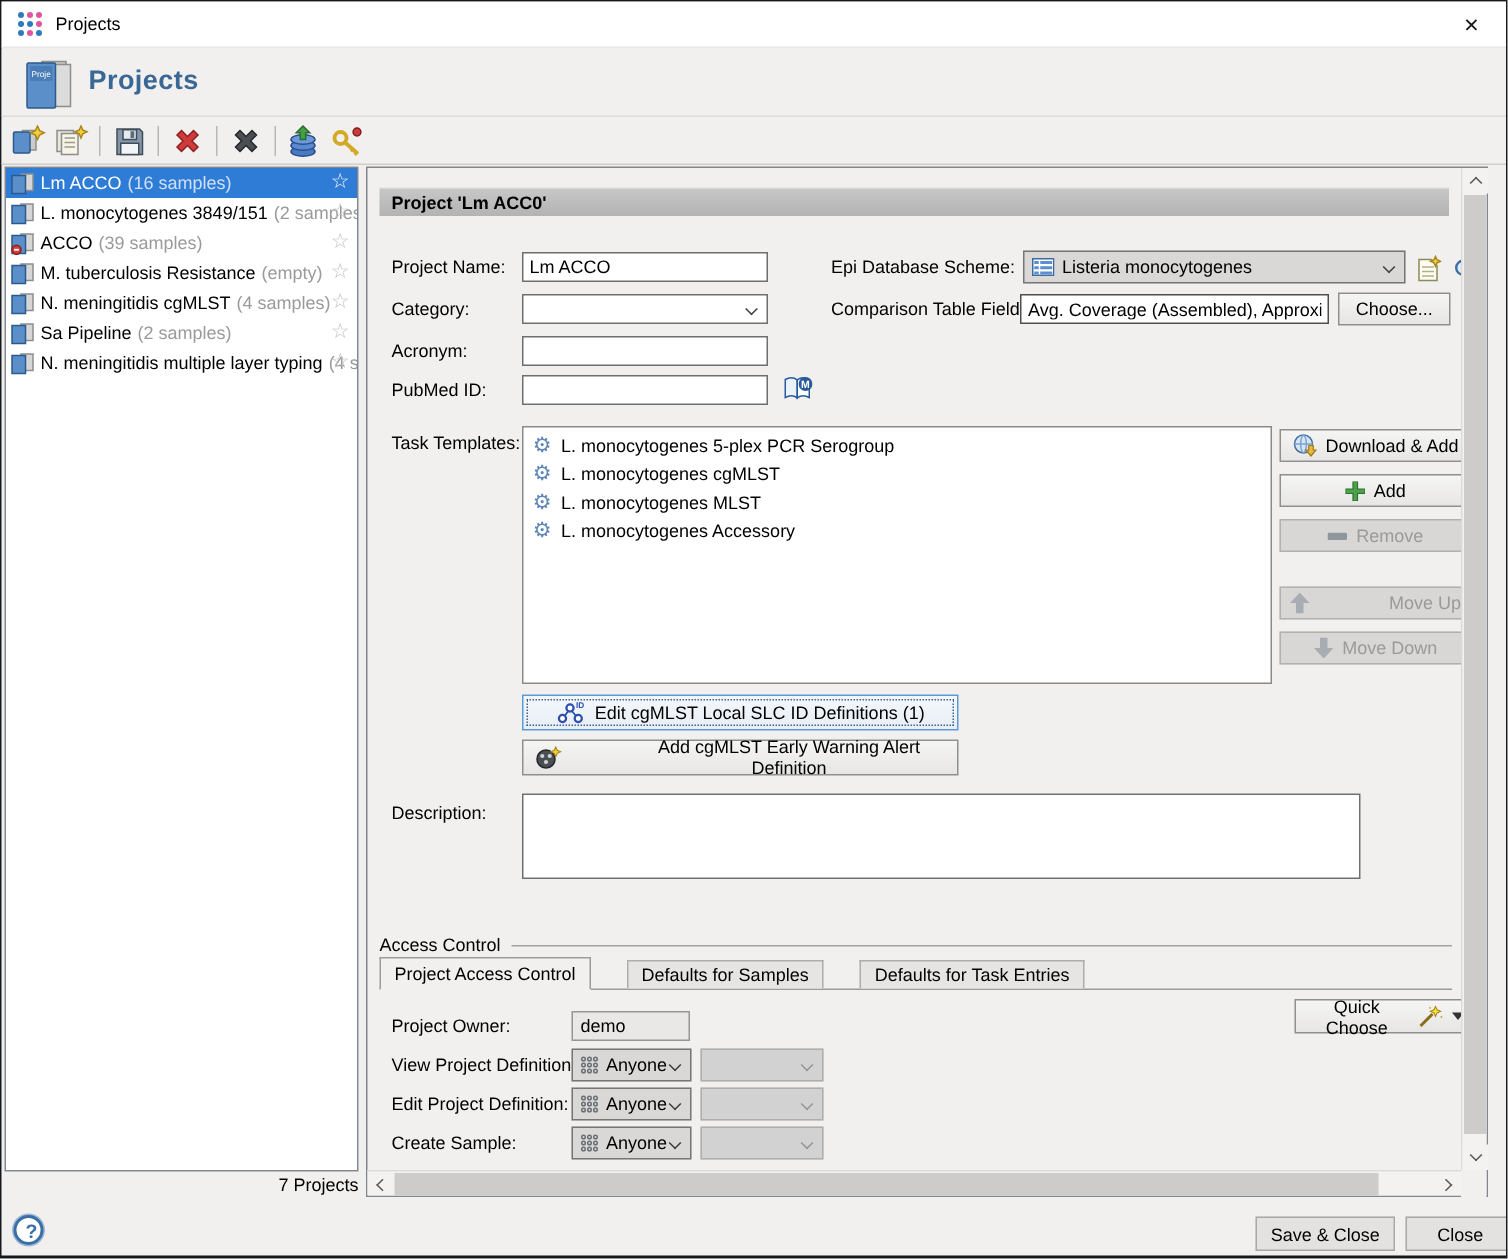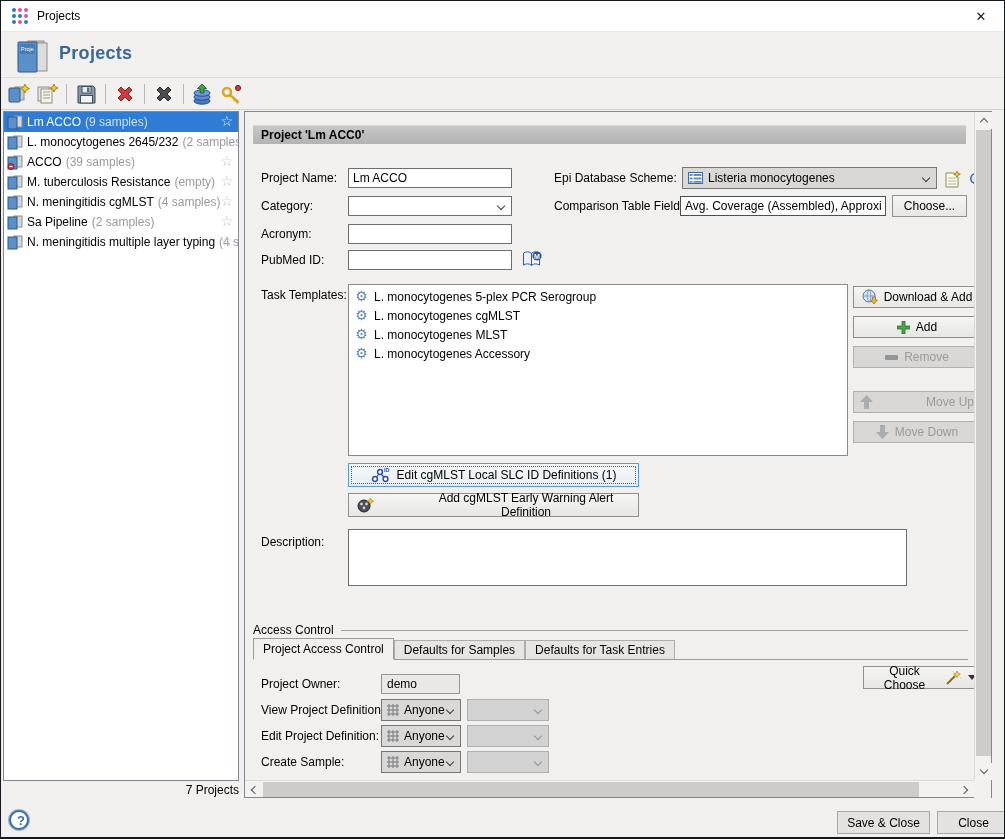--- a/index.html
+++ b/index.html
@@ -57,21 +57,21 @@
   .tasklist{position:absolute;left:103px;top:172px;width:500px;height:172px;background:#fff;border:1px solid #8a8a8a;padding-top:2px;}
   .titem{height:19px;display:flex;align-items:center;padding-left:5px;gap:5px;}
   .gear{width:15px;text-align:center;}
   .gear::before{content:"⚙";font-family:"DejaVu Sans",sans-serif;font-size:14px;color:#5f86b8;line-height:1;}
 
   .descarea{position:absolute;left:103px;top:417px;width:559px;height:57px;border:1px solid #6e6e6e;background:#fff;resize:none;font-family:"Liberation Sans",sans-serif;font-size:12px;}
 
   .aclegend{position:absolute;left:8px;top:511px;width:715px;display:flex;align-items:center;}
   .aclegend .line{flex:1;height:1px;background:#a3a2a0;margin-left:7px;margin-top:1px;}
 
-  .tabstrip{position:absolute;left:8px;top:526px;width:715px;height:22px;display:flex;align-items:flex-end;border-bottom:1px solid #9c9b99;}
+  .tabstrip{position:absolute;left:8px;top:526px;width:715px;height:22px;display:flex;align-items:flex-end;border-bottom:1px solid #9c9b99;gap:24px;}
   .tab{height:19px;margin-top:3px;background:#e6e5e3;border:1px solid #aeadab;border-bottom:none;padding:0 9px;line-height:18px;cursor:pointer;}
   .tab.active{height:22px;margin-top:0;background:#f1f0ee;border:1px solid #9c9b99;border-bottom:1px solid #f1f0ee;margin-bottom:-1px;line-height:21px;}
   .tab + .tab{margin-left:0;}
 
   .ownerfield{position:absolute;left:136px;top:562px;width:79px;height:20px;background:#e9e8e6;border:1px solid #969696;line-height:18px;padding-left:5px;}
 
   
   .vsb{position:absolute;right:0;top:0;width:17px;height:668px;background:#f3f2f1;border-left:1px solid #dcdbd9;}
   .vsb .sbbtn{position:absolute;left:0;width:17px;height:17px;background:#f3f2f1;display:flex;align-items:center;justify-content:center;cursor:pointer;}
   .vsb .thumb{position:absolute;left:1px;top:18px;width:15px;height:626px;background:#cdcccb;cursor:pointer;}
@@ -176,31 +176,31 @@
 
   <div class="projlist">
     <div class="lrow sel">
       <span class="picon">
           <svg width="16" height="15" viewBox="0 0 16 15">
             <rect x="7" y="1" width="8" height="11" fill="#d6d6d6" stroke="#8d8d8d"></rect>
             <rect x="1" y="2" width="9" height="12" fill="#5b8fc9" stroke="#2c5a8c"></rect>
           </svg>
         </span>
       <span class="lname">Lm ACCO</span>
-      <span class="lcount">(9 samples)</span>
+      <span class="lcount">(16 samples)</span>
       <span class="lstar"></span>
     </div>
     <div class="lrow">
       <span class="picon">
           <svg width="16" height="15" viewBox="0 0 16 15">
             <rect x="7" y="1" width="8" height="11" fill="#d6d6d6" stroke="#8d8d8d"></rect>
             <rect x="1" y="2" width="9" height="12" fill="#5b8fc9" stroke="#2c5a8c"></rect>
           </svg>
         </span>
-      <span class="lname">L. monocytogenes 2645/232</span>
+      <span class="lname">L. monocytogenes 3849/151</span>
       <span class="lcount">(2 samples)</span>
       <span class="lstar"></span>
     </div>
     <div class="lrow">
       <span class="picon">
           <svg width="16" height="15" viewBox="0 0 16 15">
             <rect x="7" y="1" width="8" height="11" fill="#d6d6d6" stroke="#8d8d8d"></rect>
             <rect x="1" y="2" width="9" height="12" fill="#5b8fc9" stroke="#2c5a8c"></rect>
             <circle cx="4" cy="11.5" r="3" fill="#d43b3b" stroke="#8e1f1f"></circle>
             <rect x="2.4" y="10.9" width="3.2" height="1.2" fill="#fff"></rect>

